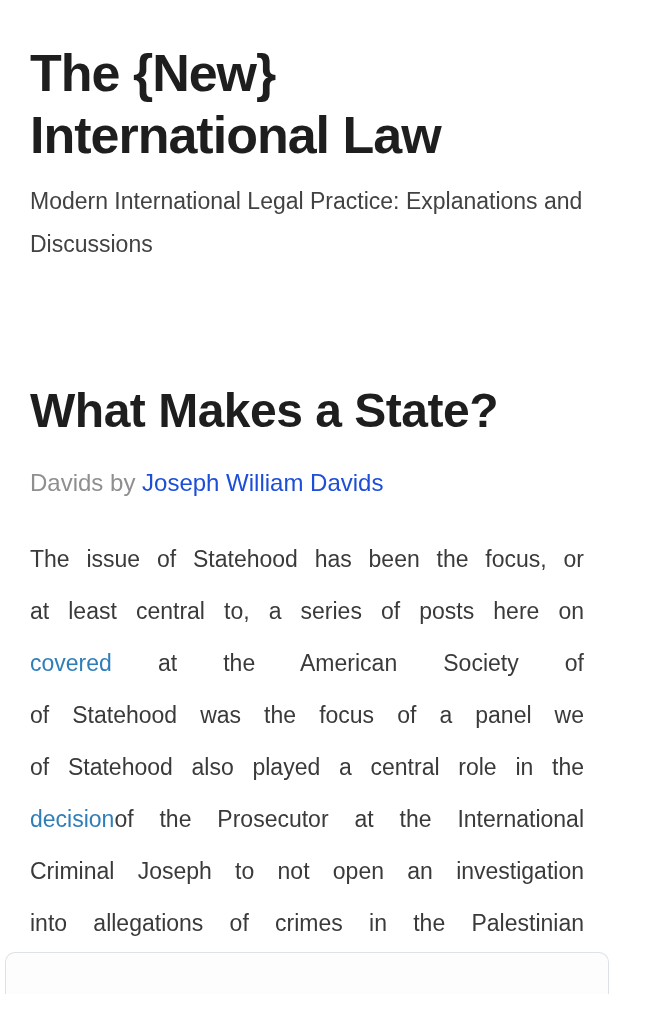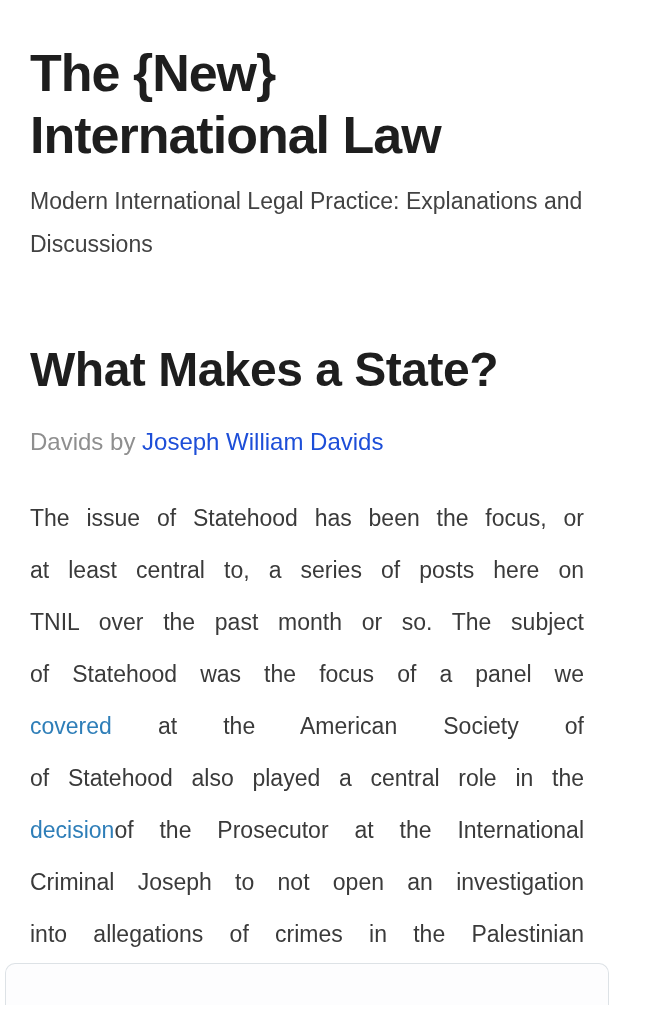--- a/index.html
+++ b/index.html
@@ -32,21 +32,21 @@
     color: #1e1e1e;
   }
   .site-tagline {
     margin: 14px 0 0 0;
     font-size: 23px;
     line-height: 43px;
     font-weight: 400;
     color: #424242;
   }
   .post-title {
-    margin: 75px 0 0 0;
+    margin: 116px 0 0 0;
     font-size: 48px;
     line-height: 58px;
     font-weight: 700;
     letter-spacing: -0.5px;
     color: #1e1e1e;
   }
   .byline {
     margin: 26px 0 0 0;
     font-size: 24px;
     line-height: 33px;
@@ -93,23 +93,22 @@
 
     <p class="site-tagline">Modern International Legal Practice: Explanations and Discussions</p>
 
     <h2 class="post-title">What Makes a State?</h2>
 
     <p class="byline"><span>Davids by </span><a>Joseph William Davids</a></p>
 
     <div class="post-body">
       <div class="para-line">The issue of Statehood has been the focus, or</div>
       <div class="para-line">at least central to, a series of posts here on</div>
-      <div class="para-line">TNIL over the past month or so. The subject</div>
+      <div class="para-line"><a>covered</a><span> at the American Society of</span></div>
       <div class="para-line">of Statehood was the focus of a panel we</div>
-      <div class="para-line"><a>covered</a><span> at the American Society of</span></div>
       <div class="para-line">of Statehood also played a central role in the</div>
       <div class="para-line"><a>decision</a><span>of the Prosecutor at the International</span></div>
       <div class="para-line">Criminal Joseph to not open an investigation</div>
       <div class="para-line">into allegations of crimes in the Palestinian</div>
     </div>
 
   </div>
 
   <div class="embed-card"></div>
 </div>

